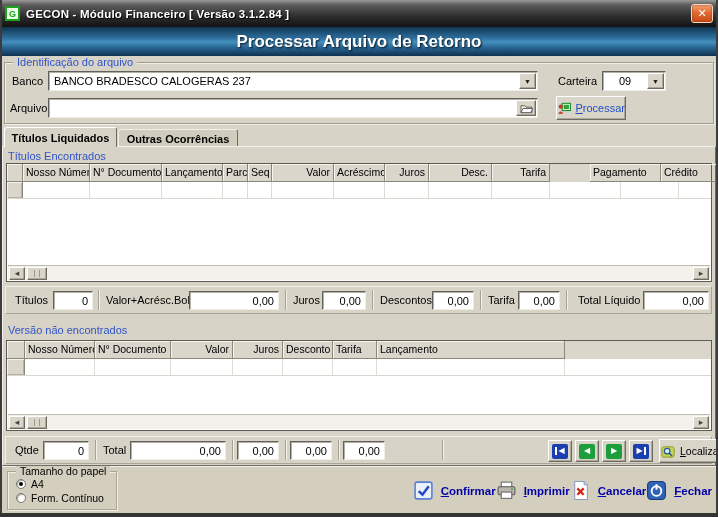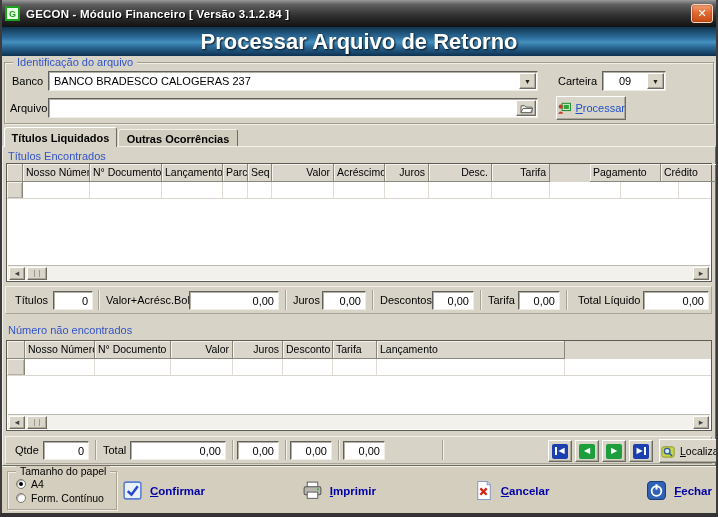--- a/index.html
+++ b/index.html
@@ -20,21 +20,21 @@
   .title-text { color:#fff; font-weight:bold; font-size:11.5px; letter-spacing:.2px; text-shadow:1px 1px 1px #000; }
   .close-btn { margin-left:auto; width:22px; height:19px; border:1px solid #F6D7C4; border-radius:3px;
     background:linear-gradient(180deg,#F2A478 0%,#E06A33 45%,#C94C14 100%);
     color:#fff; font-weight:bold; font-size:11px; line-height:16px; text-align:center; cursor:pointer;
     box-shadow:inset 0 0 2px #8F2B05; }
 
   
   .form-header { position:absolute; left:2px; top:27px; width:714px; height:29px;
     background:linear-gradient(180deg,#10344E 0%,#2E6F9F 38%,#4490BE 52%,#2A6794 70%,#0E3150 100%);
     display:flex; align-items:center; justify-content:center; }
-  .form-header span { color:#fff; font-weight:bold; font-size:22px; text-shadow:1px 1px 2px #05121C; }
+  .form-header span { color:#fff; font-weight:bold; font-size:17px; text-shadow:1px 1px 2px #05121C; }
 
   
   .raised { background:#D9D5C9; border:1px solid; border-color:#FFFFFF #6E6C62 #6E6C62 #FFFFFF;
     box-shadow:inset -1px -1px 0 #ABA89B; }
   .field { position:absolute; background:#fff; border:1px solid; border-color:#62605A #EFEDE6 #EFEDE6 #62605A;
     box-shadow:inset 1px 1px 0 #B3B0A5; display:flex; align-items:center; justify-content:flex-end;
     padding:0 4px; font-size:11px; }
   .group { position:absolute; border:1px solid #A09D8F; box-shadow:inset 1px 1px 0 #F0EEE6, 1px 1px 0 #F0EEE6; }
   .group-label { position:absolute; top:-7px; left:8px; background:#D7D3C7; padding:0 4px; font-size:11px; color:#3254C8; }
   .lbl { position:absolute; font-size:11px; white-space:nowrap; }
@@ -217,21 +217,21 @@
     <span class="lbl" style="left:374px; top:7px;">Descontos</span>
     <div class="field" style="left:426px; top:4px; width:42px; height:19px;">0,00</div>
     <div class="vsep" style="left:474px;"></div>
     <span class="lbl" style="left:482px; top:7px;">Tarifa</span>
     <div class="field" style="left:512px; top:4px; width:42px; height:19px;">0,00</div>
     <div class="vsep" style="left:560px;"></div>
     <span class="lbl" style="left:572px; top:7px;">Total Líquido</span>
     <div class="field" style="left:637px; top:4px; width:66px; height:19px;">0,00</div>
   </div>
 
-  <span class="lbl blue-section" style="left:8px; top:324px; z-index:7;">Número não encontrados</span>
+  <span class="lbl blue-section" style="left:8px; top:324px; z-index:7;">Versão não encontrados</span>
 
   <div class="grid" style="left:6px; top:340px; width:706px; height:91px; z-index:7;">
     <div class="grid-head">
       <div class="gh-cell" style="width:18px;"></div>
       <div class="gh-cell" style="width:70px;">Nosso Número</div>
       <div class="gh-cell" style="width:76px;">N° Documento</div>
       <div class="gh-cell r" style="width:62px;">Valor</div>
       <div class="gh-cell r" style="width:50px;">Juros</div>
       <div class="gh-cell" style="width:50px;">Desconto</div>
       <div class="gh-cell" style="width:44px;">Tarifa</div>
@@ -300,21 +300,21 @@
 
   <div class="footer">
     <div class="group" style="left:5px; top:4px; width:110px; height:39px; border-color:#A8A496;">
       <span class="group-label small" style="background:#D4CEBE; color:#000;">Tamanho do papel</span>
       <span class="radio sel" style="left:8px; top:7px;"></span>
       <span class="lbl small" style="left:23px; top:6px;">A4</span>
       <span class="radio" style="left:8px; top:21px;"></span>
       <span class="lbl small" style="left:23px; top:20px;">Form. Contínuo</span>
     </div>
 
-    <div style="position:absolute; left:120px; right:4px; top:0; height:47px; display:flex; align-items:center; justify-content:space-between;">
+    <div style="position:absolute; left:120px; right:4px; top:0; height:47px; display:flex; align-items:center; justify-content:flex-end;">
       <button class="flat-btn">
         <svg width="21" height="21" viewBox="0 0 20 20">
             <rect x="2" y="2" width="16" height="16" rx="2" fill="#E9F1FB" stroke="#5B7FD4" stroke-width="1.5"></rect>
             <path d="M5.5 10.5 l3.5 3.5 l6 -8" stroke="#2A46C8" stroke-width="2.4" fill="none"></path>
           </svg>
         <span class="cap"><u>C</u>onfirmar</span>
       </button>
       <button class="flat-btn">
         <svg width="21" height="21" viewBox="0 0 20 20">
             <rect x="5" y="2" width="10" height="5" fill="#FFFFFF" stroke="#666"></rect>

